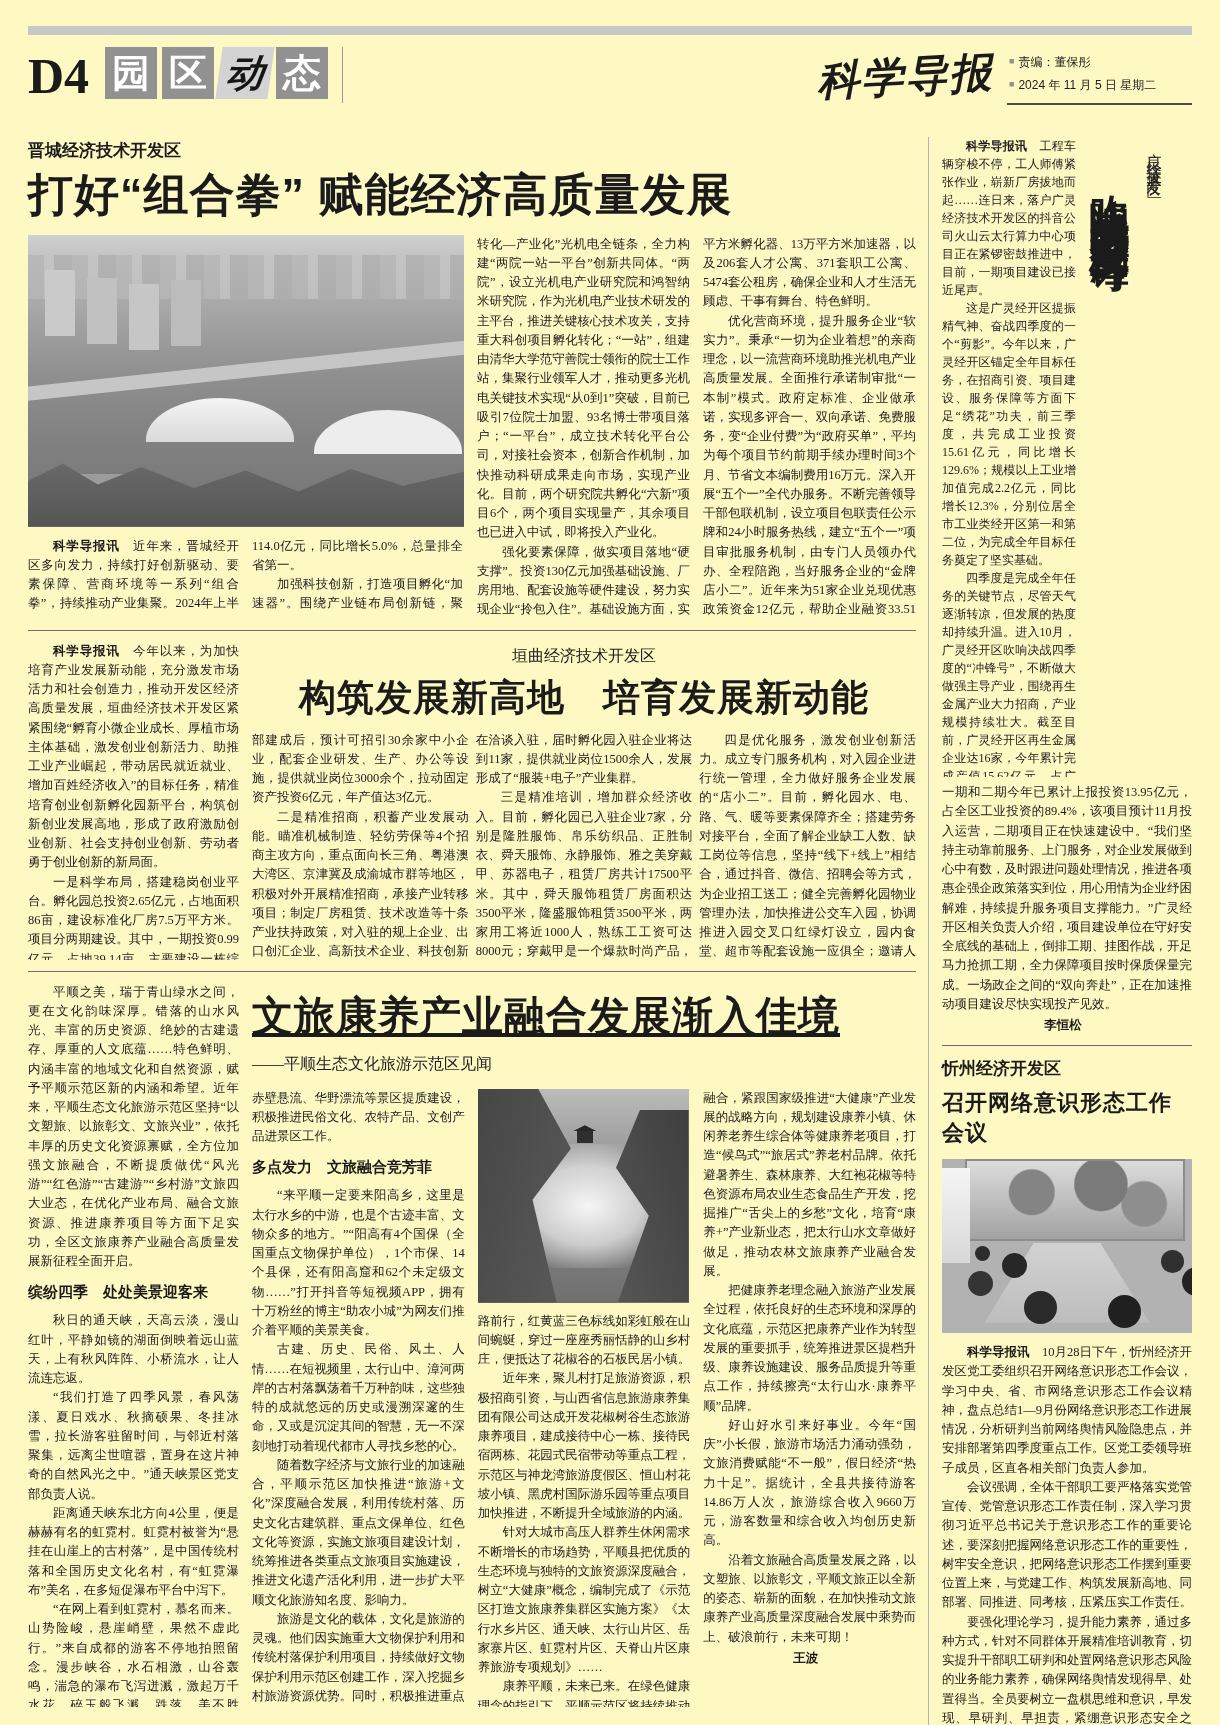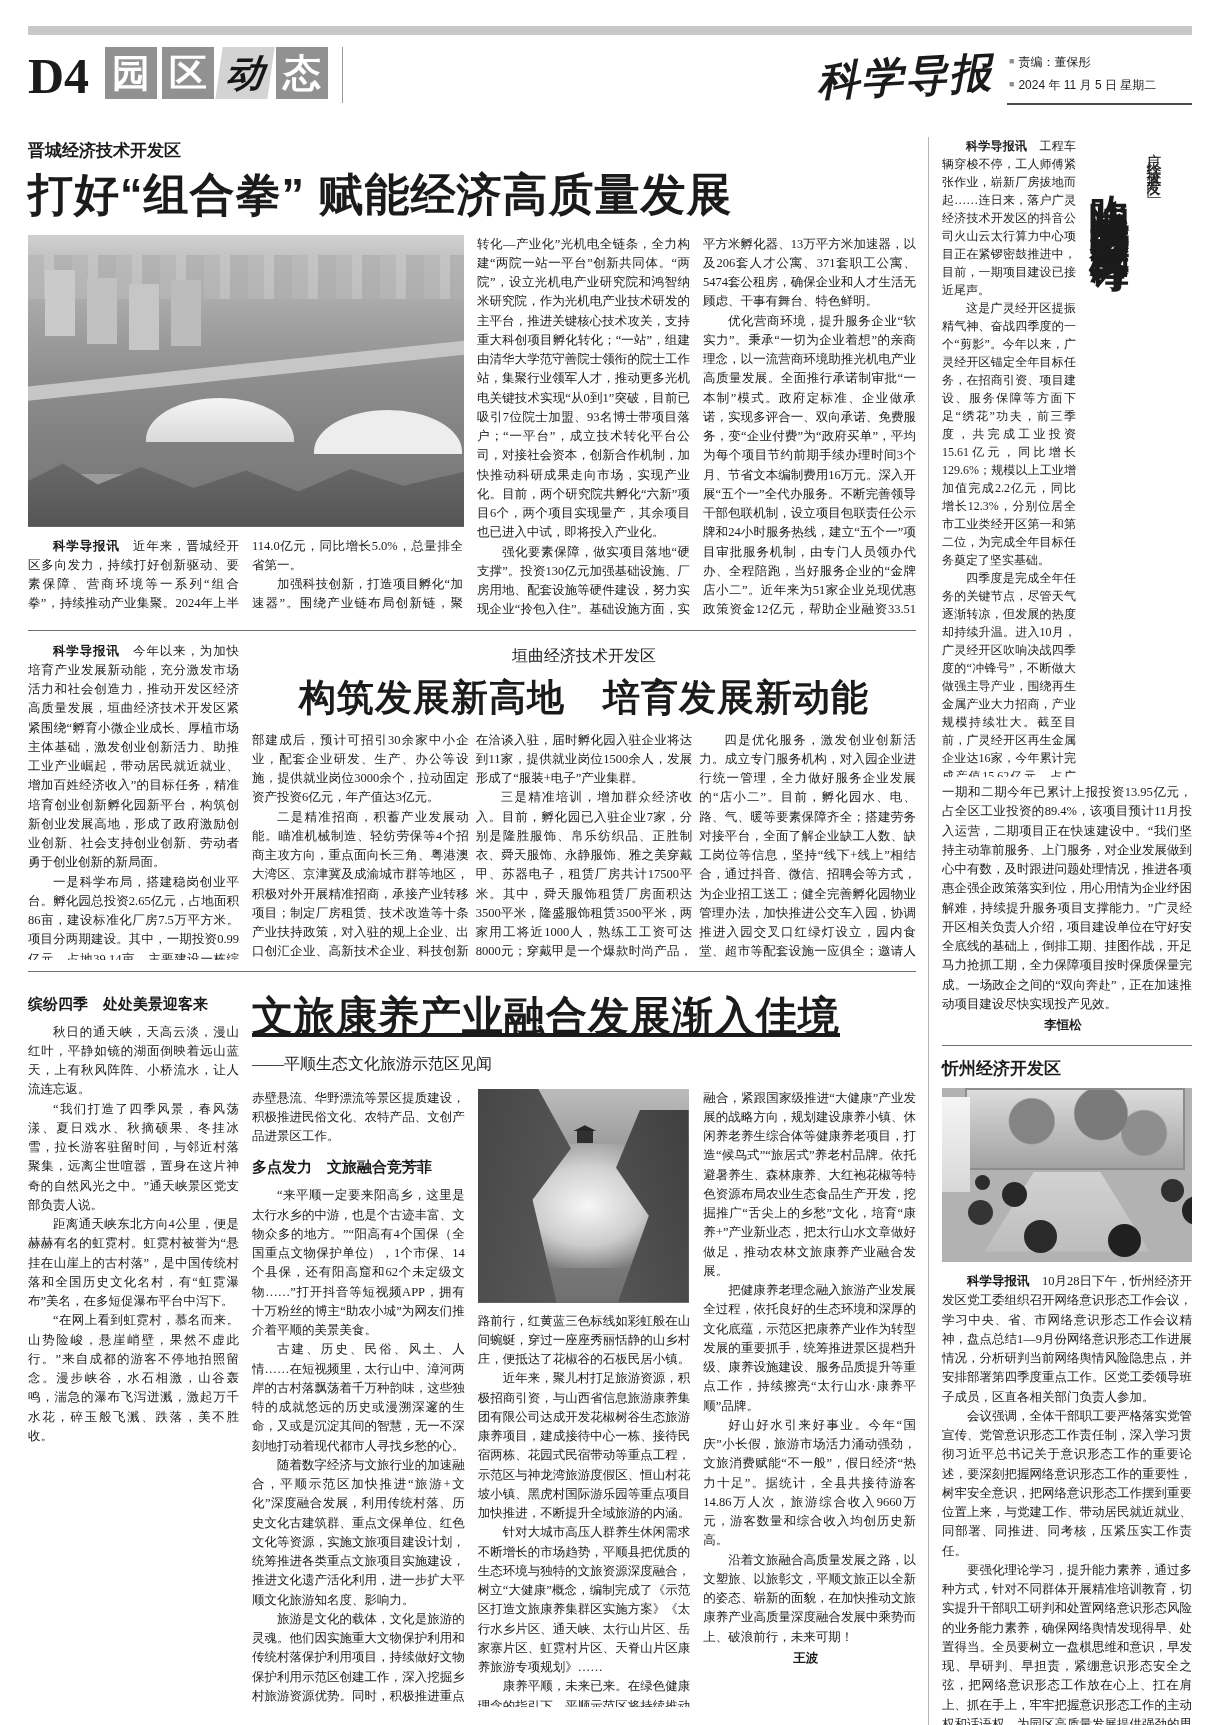--- a/index.html
+++ b/index.html
@@ -1,18 +1,18 @@
 <!DOCTYPE html>
 <html><head>
 <meta charset="utf-8">
 <style>
   * { box-sizing: border-box; margin: 0; padding: 0; }
   html,body { background:#e8e8e6; }
   .page {
-    width:1220px; height:1725px; margin:0 auto; background:#ffffff;
+    width:1220px; height:1725px; margin:0 auto; background:#fef9c3;
     font-family:"Liberation Serif","DejaVu Serif",serif; color:#1b1b1b;
     padding:26px 28px 18px; overflow:hidden; position:relative;
   }
   
   .topband { height:9px; background:#c8c8c8; margin-bottom:12px; }
   .header-row { display:flex; align-items:flex-start; height:82px; }
   .pageno { font-family:"Liberation Serif",serif; font-weight:bold; font-size:50px; line-height:58px; margin-right:16px; }
   .logo { display:flex; gap:5px; padding-right:14px; border-right:1px solid #9a9a9a; height:56px; }
   .logo .blk { width:52px; height:52px; background:#919191; color:#fff; text-align:center;
     font-family:"Liberation Sans","DejaVu Sans",sans-serif; font-weight:bold; font-size:38px; line-height:52px; }
@@ -195,20 +195,21 @@
 
             </div>
           </div>
         </div>
       </div>
 
       <hr class="rule">
 
       <div class="a4">
         <div class="a4-col1">
+          <p class="para">平顺之美，瑞于青山绿水之间，更在文化韵味深厚。错落的山水风光、丰富的历史资源、绝妙的古建遗存、厚重的人文底蕴……特色鲜明、内涵丰富的地域文化和自然资源，赋予平顺示范区新的内涵和希望。近年来，平顺生态文化旅游示范区坚持“以文塑旅、以旅彰文、文旅兴业”，依托丰厚的历史文化资源禀赋，全方位加强文旅融合，不断提质做优“风光游”“红色游”“古建游”“乡村游”文旅四大业态，在优化产业布局、融合文旅资源、推进康养项目等方面下足实功，全区文旅康养产业融合高质量发展新征程全面开启。</p>
           <div class="subhead">缤纷四季　处处美景迎客来</div>
           <p class="para">秋日的通天峡，天高云淡，漫山红叶，平静如镜的湖面倒映着远山蓝天，上有秋风阵阵、小桥流水，让人流连忘返。</p>
           <p class="para">“我们打造了四季风景，春风荡漾、夏日戏水、秋摘硕果、冬挂冰雪，拉长游客驻留时间，与邻近村落聚集，远离尘世喧嚣，置身在这片神奇的自然风光之中。”通天峡景区党支部负责人说。</p>
           <p class="para">距离通天峡东北方向4公里，便是赫赫有名的虹霓村。虹霓村被誉为“悬挂在山崖上的古村落”，是中国传统村落和全国历史文化名村，有“虹霓瀑布”美名，在多短促瀑布平台中泻下。</p>
           <p class="para">“在网上看到虹霓村，慕名而来。山势险峻，悬崖峭壁，果然不虚此行。”来自成都的游客不停地拍照留念。漫步峡谷，水石相激，山谷轰鸣，湍急的瀑布飞泻迸溅，激起万千水花，碎玉般飞溅、跌落，美不胜收。</p>
 
         </div>
         <div class="a4-right">
           <div class="a4-headline">文旅康养产业融合发展渐入佳境</div>
           <div class="a4-subtitle">——平顺生态文化旅游示范区见闻</div>
@@ -263,29 +264,30 @@
         <div class="a2-wide">
           <p class="para cont">一期和二期今年已累计上报投资13.95亿元，占全区工业投资的89.4%，该项目预计11月投入运营，二期项目正在快速建设中。“我们坚持主动靠前服务、上门服务，对企业发展做到心中有数，及时跟进问题处理情况，推进各项惠企强企政策落实到位，用心用情为企业纾困解难，持续提升服务项目支撑能力。”广灵经开区相关负责人介绍，项目建设单位在守好安全底线的基础上，倒排工期、挂图作战，开足马力抢抓工期，全力保障项目按时保质保量完成。一场政企之间的“双向奔赴”，正在加速推动项目建设尽快实现投产见效。</p>
           <div class="byline">李恒松</div>
         </div>
       </div>
 
       <hr class="rule">
 
       <div>
         <div class="a5-kicker">忻州经济开发区</div>
+        <div class="a5-headline">召开网络意识形态工作会议</div>
         <div class="photo3">
           <div class="p3-mural"></div>
           <div class="p3-window"></div>
           <div class="p3-table"></div>
           <div class="p3-people"></div>
         </div>
         <div>
           <p class="para"><b class="lede-label">科学导报讯</b><span>　10月28日下午，忻州经济开发区党工委组织召开网络意识形态工作会议，学习中央、省、市网络意识形态工作会议精神，盘点总结1—9月份网络意识形态工作进展情况，分析研判当前网络舆情风险隐患点，并安排部署第四季度重点工作。区党工委领导班子成员，区直各相关部门负责人参加。</span></p>
-          <p class="para">会议强调，全体干部职工要严格落实党管宣传、党管意识形态工作责任制，深入学习贯彻习近平总书记关于意识形态工作的重要论述，要深刻把握网络意识形态工作的重要性，树牢安全意识，把网络意识形态工作摆到重要位置上来，与党建工作、带动居民就近就业、同部署、同推进、同考核，压紧压实工作责任。</p>
+          <p class="para">会议强调，全体干部职工要严格落实党管宣传、党管意识形态工作责任制，深入学习贯彻习近平总书记关于意识形态工作的重要论述，要深刻把握网络意识形态工作的重要性，树牢安全意识，把网络意识形态工作摆到重要位置上来，与党建工作、构筑发展新高地、同部署、同推进、同考核，压紧压实工作责任。</p>
           <p class="para">要强化理论学习，提升能力素养，通过多种方式，针对不同群体开展精准培训教育，切实提升干部职工研判和处置网络意识形态风险的业务能力素养，确保网络舆情发现得早、处置得当。全员要树立一盘棋思维和意识，早发现、早研判、早担责，紧绷意识形态安全之弦，把网络意识形态工作放在心上、扛在肩上、抓在手上，牢牢把握意识形态工作的主动权和话语权，为园区高质量发展提供强劲的思想保证和舆论支持。</p>
 
         </div>
       </div>
 
     </div>
   </div>
 </div>
 
 </body></html>

